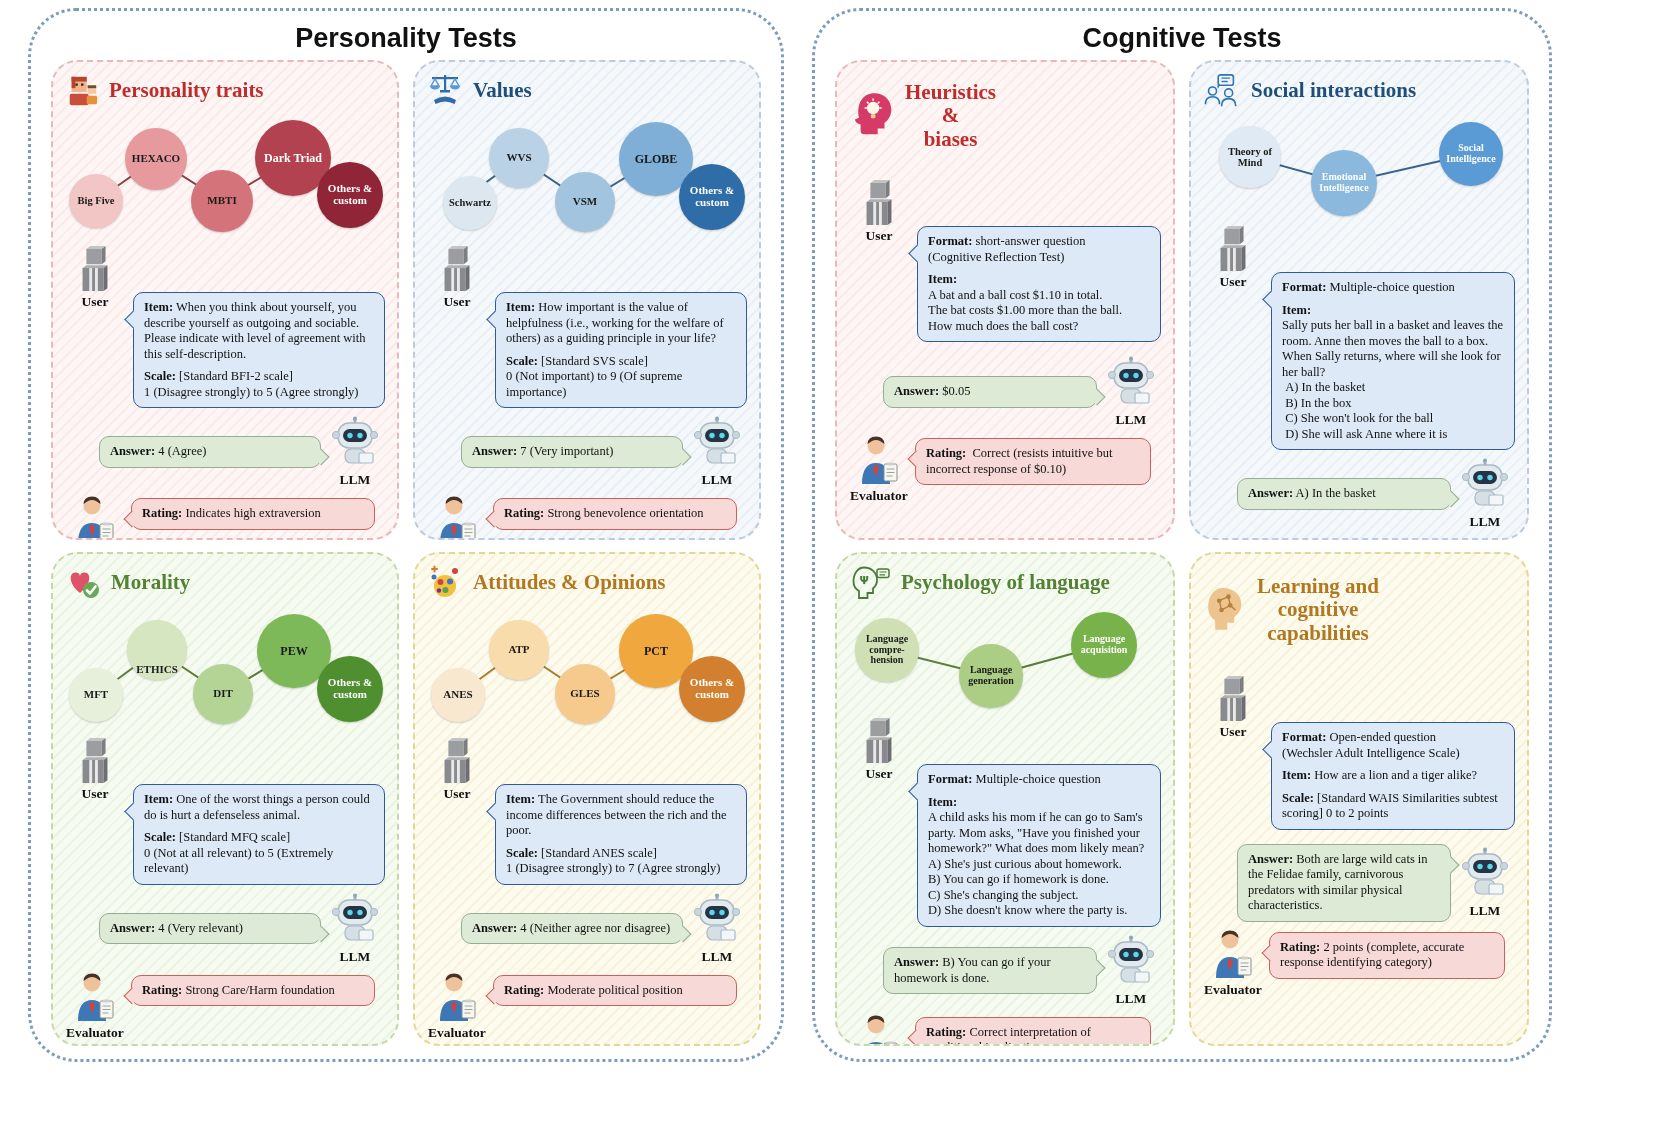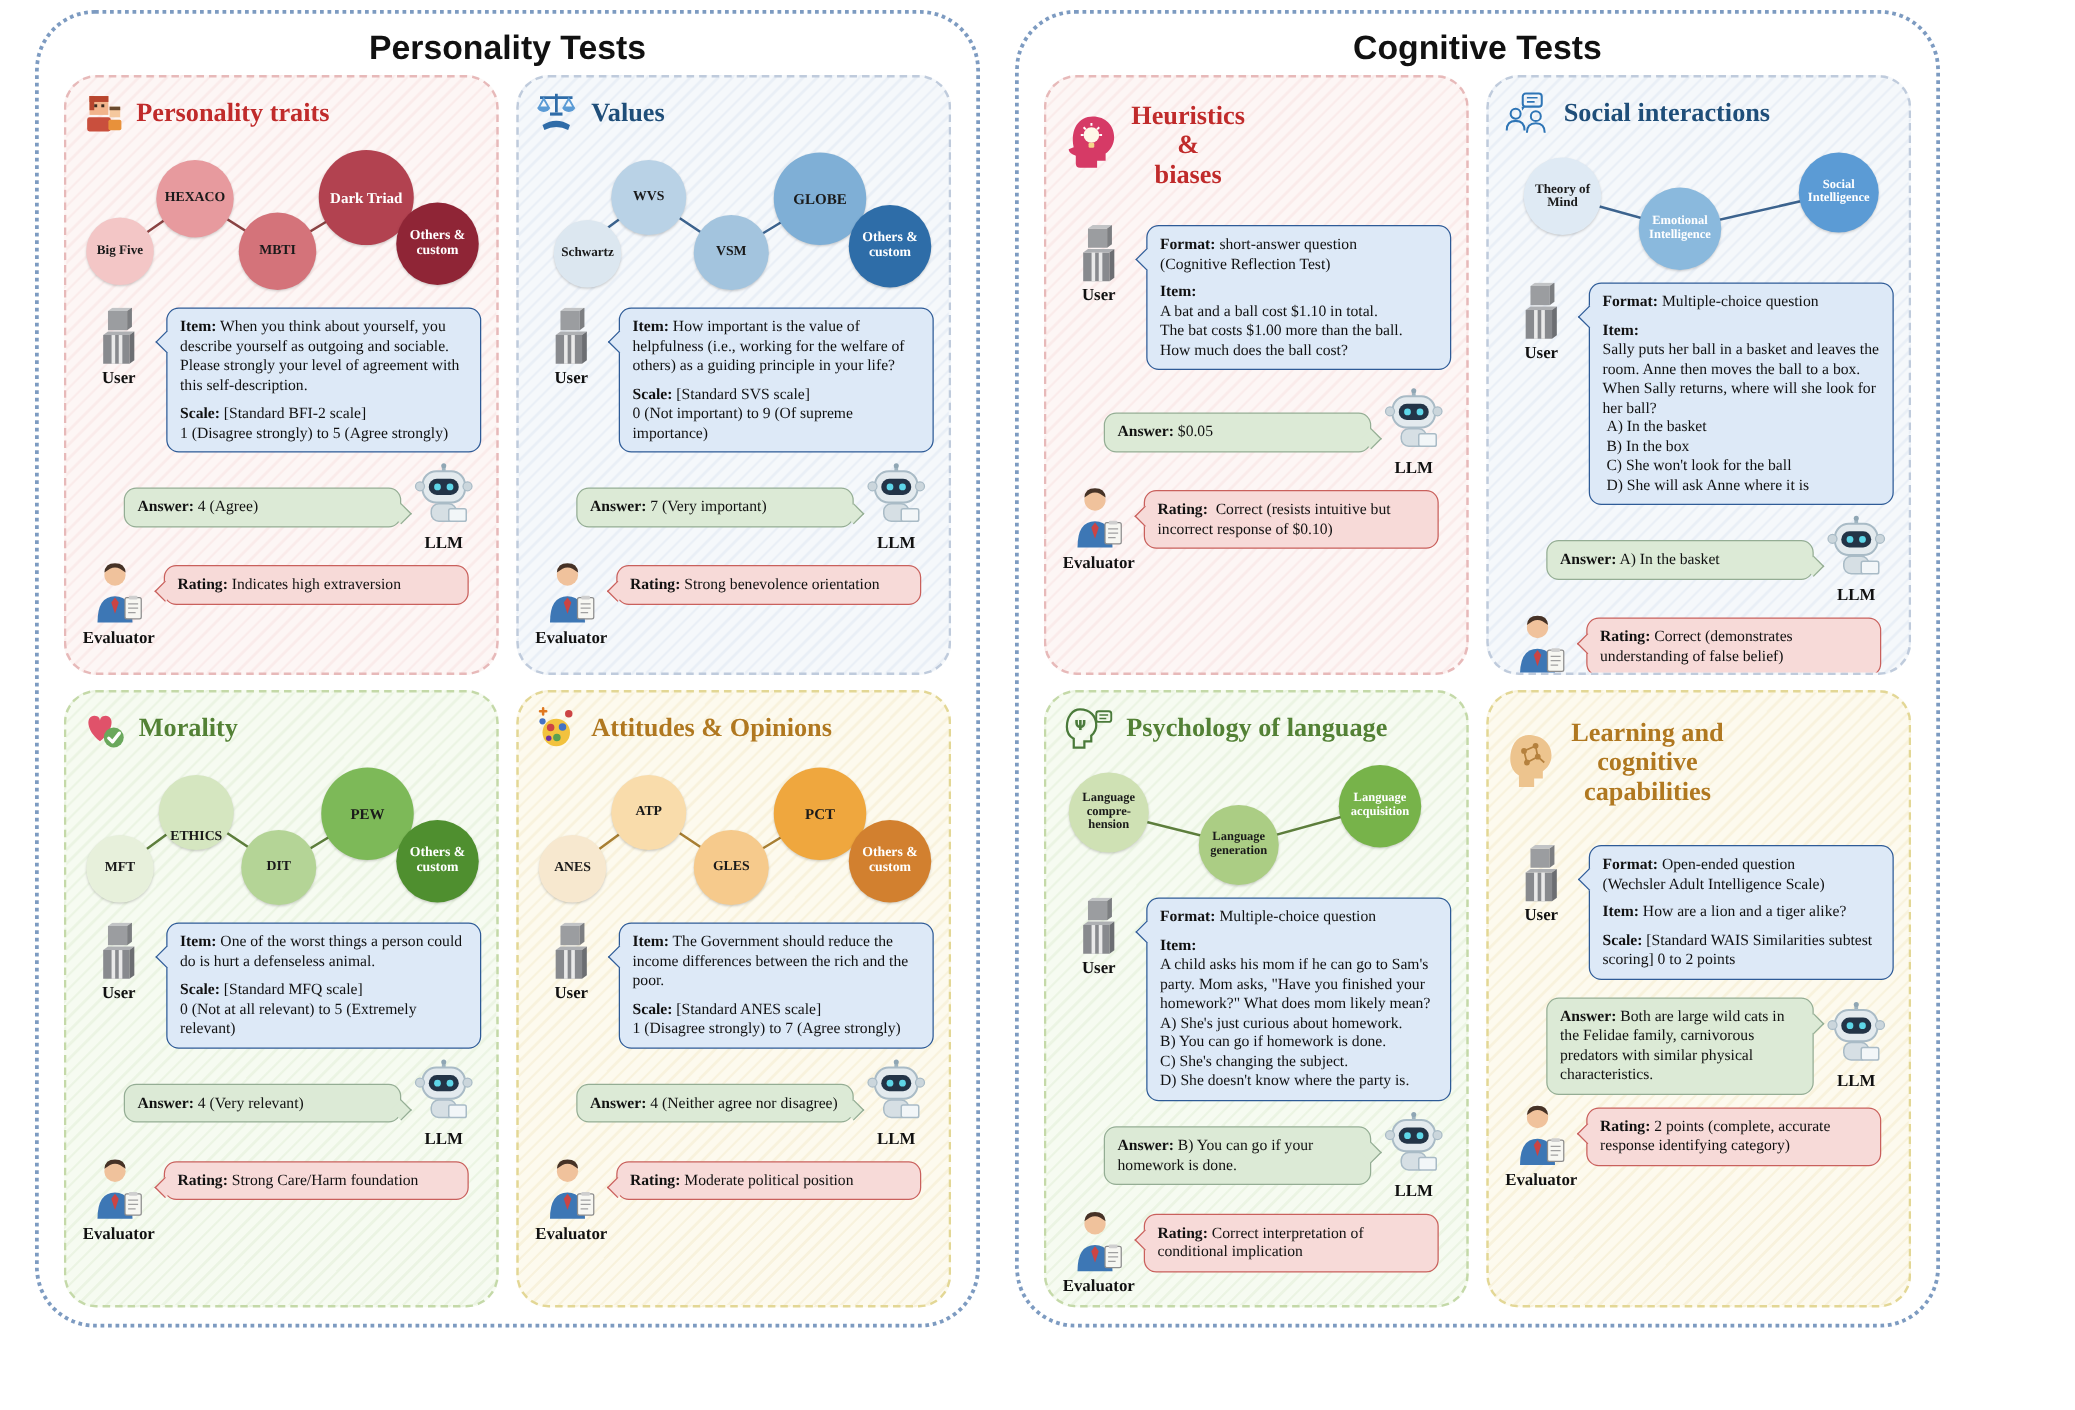--- a/index.html
+++ b/index.html
@@ -41,21 +41,21 @@
   .no-map .chat-llm  { margin-top:14px; }
 
   .actor { display:flex; flex-direction:column; align-items:center; flex:0 0 60px; }
   .actor-label { font-weight:bold; font-size:13.5px; margin-top:2px; }
 
   .bubble { position:relative; border-radius:10px; padding:7px 10px; font-size:12.5px; line-height:1.24; }
   .bubble p { white-space:pre-wrap; }
   .bubble p + p { margin-top:7px; }
   .bubble b { font-weight:bold; }
 
-  .bubble.user { background:#dde9f7; border:1.8px solid #2e5b97; flex:1; }
+  .bubble.user { background:#dde9f7; border:1.8px solid #2e5b97; flex:1;margin-top:46px; }
   .bubble.user::before { content:""; position:absolute; left:-7.5px; top:20px; width:12px; height:12px; background:#dde9f7; border-left:1.8px solid #2e5b97; border-bottom:1.8px solid #2e5b97; transform:rotate(45deg); }
 
   .bubble.answer { background:#dcead6; border:1.5px solid #94ad94; flex:1; margin-left:34px; }
   .bubble.answer::after { content:""; position:absolute; right:-6.5px; top:14px; width:11px; height:11px; background:#dcead6; border-right:1.5px solid #94ad94; border-top:1.5px solid #94ad94; transform:rotate(45deg); }
 
   .bubble.rating { background:#f7dad8; border:1.5px solid #c9605c; flex:1; margin-top:4px; margin-right:10px; }
   .bubble.rating::before { content:""; position:absolute; left:-6.5px; top:14px; width:11px; height:11px; background:#f7dad8; border-left:1.5px solid #c9605c; border-bottom:1.5px solid #c9605c; transform:rotate(45deg); }
 </style>
 </head>
 <body>
@@ -201,21 +201,21 @@
           </span>
       </div>
       <div class="chat-user">
         <div class="actor">
           <svg class="aicon" width="40" height="46">
               <use href="#sym-user"></use>
             </svg>
           <span class="actor-label">User</span>
         </div>
         <div class="bubble user">
-            <p><b>Item:</b><span> When you think about yourself, you describe yourself as outgoing and sociable. Please strongly your level of agreement with this self-description.</span></p>
+            <p><b>Item:</b><span> When you think about yourself, you describe yourself as outgoing and sociable. Please indicate with level of agreement with this self-description.</span></p>
             <p><b>Scale:</b><span> [Standard BFI-2 scale]
 1 (Disagree strongly) to 5 (Agree strongly)</span></p>
           </div>
       </div>
       <div class="chat-llm">
         <div class="bubble answer">
             <p><b>Answer:</b><span> 4 (Agree)</span></p>
           </div>
         <div class="actor">
           <svg class="aicon" width="54" height="54">

